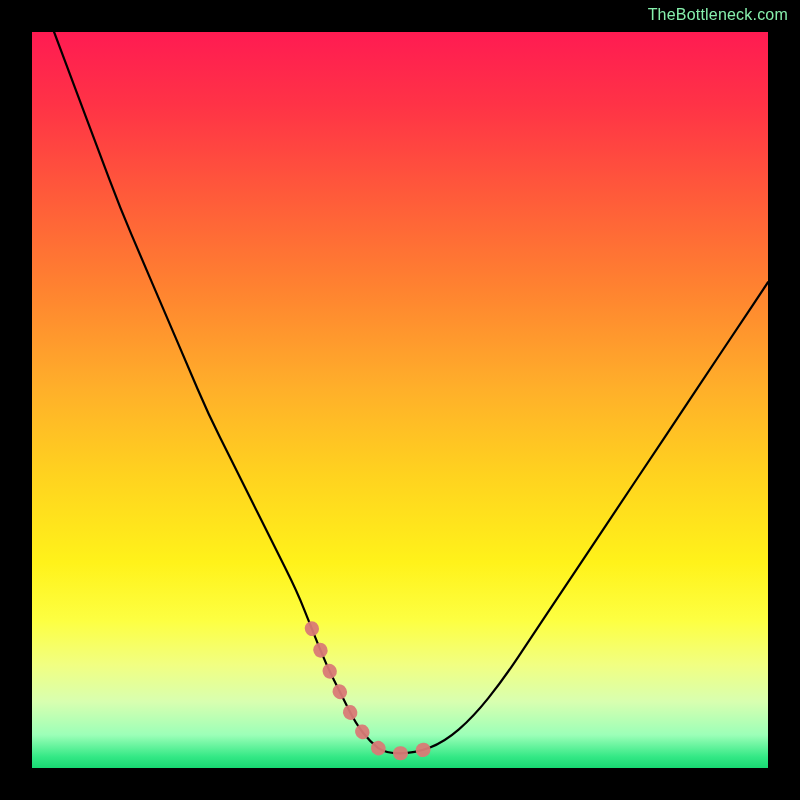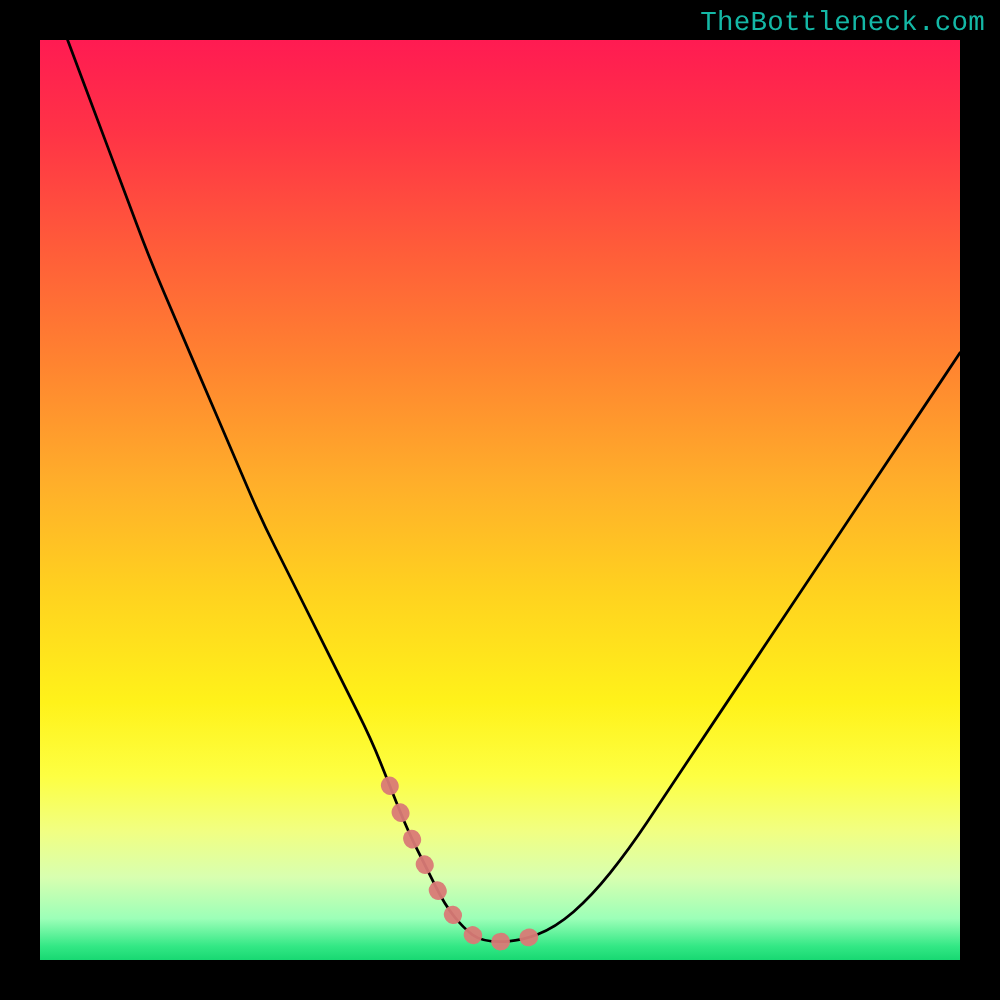--- a/index.html
+++ b/index.html
@@ -24,25 +24,25 @@
     top: 32px;
     left: 32px;
     width: 736px;
     height: 736px;
     
   }
   .watermark {
     position: absolute;
     top: 6px;
     right: 12px;
-    color: #14b8a6;
-    font-size: 22px;
+    color: #86efac;
+    font-size: 16px;
     font-weight: 400;
     letter-spacing: 0.2px;
-    font-family: Liberation Mono, monospace;
+    font-family: Liberation Sans, sans-serif;
   }
   svg.overlay {
     position: absolute;
     top: 0;
     left: 0;
     width: 736px;
     height: 736px;
   }
   .curve {
     fill: none;

